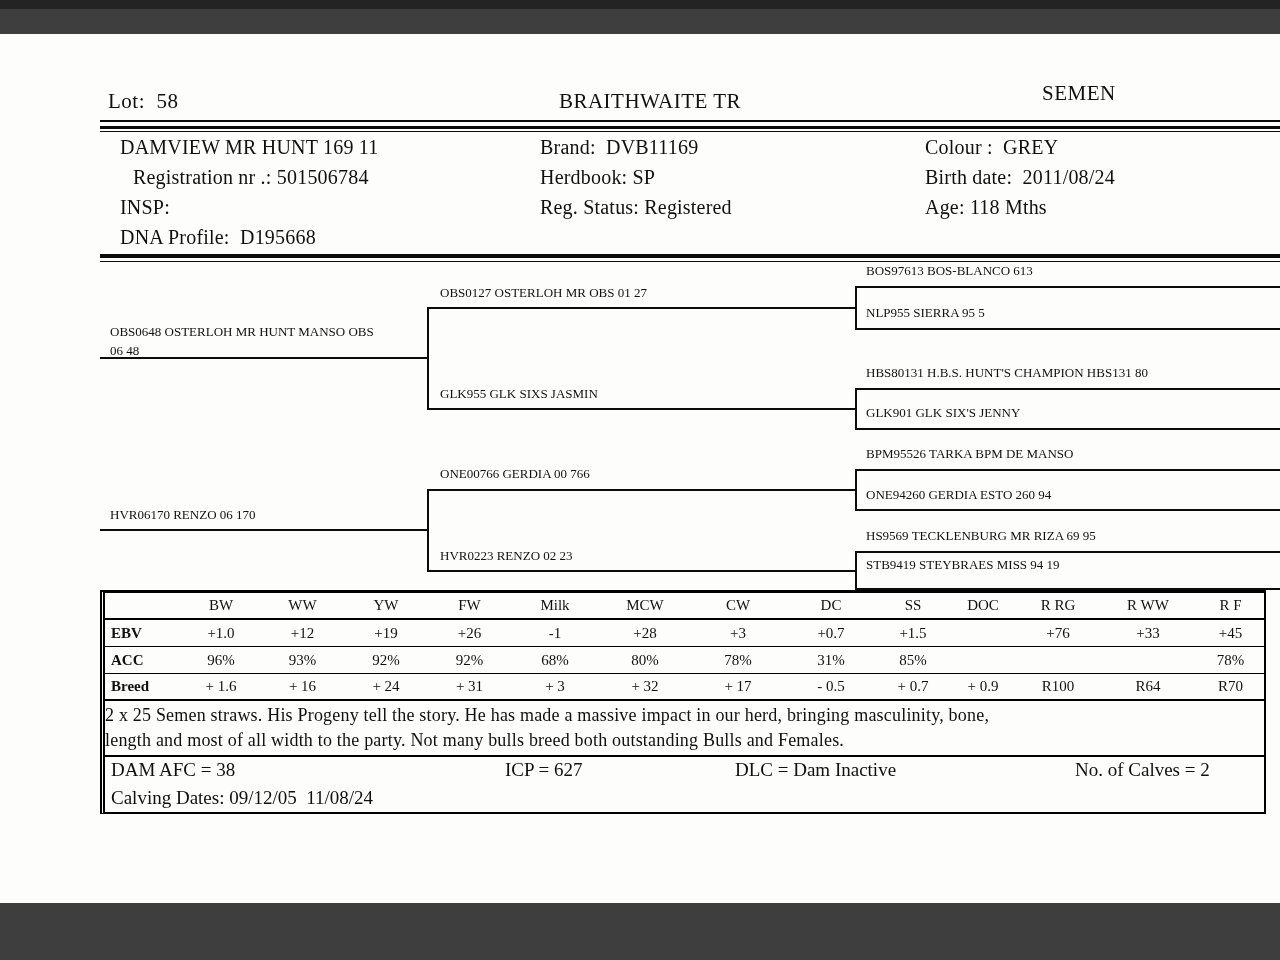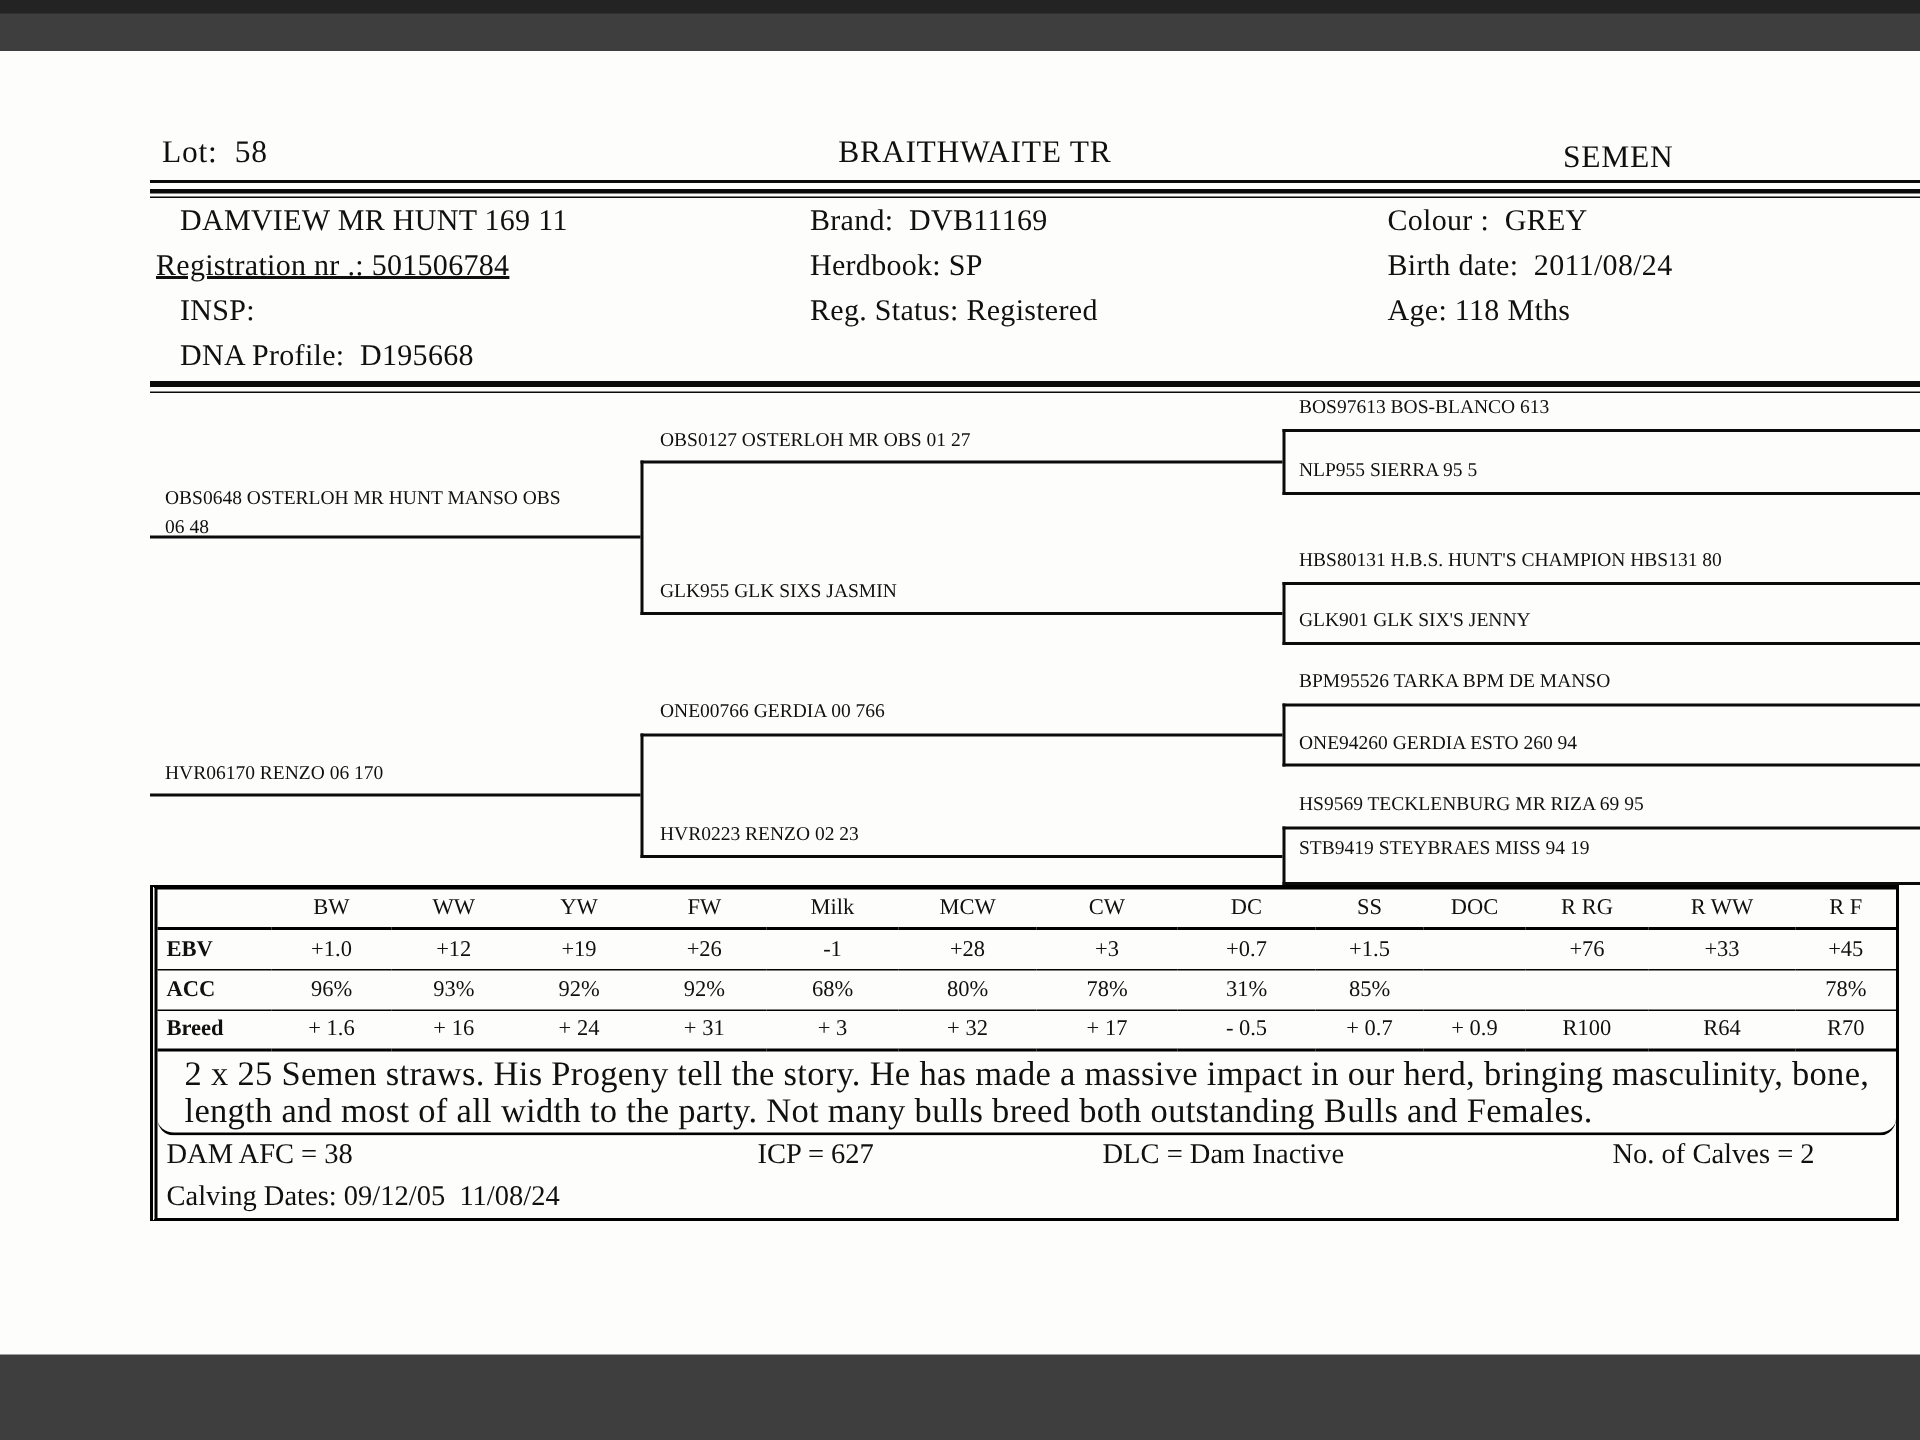--- a/index.html
+++ b/index.html
@@ -26,48 +26,48 @@
              border:2px solid #000;border-top:3px solid #000;border-left:5px double #000;
              box-sizing:border-box;}
   table.stats{width:100%;border-collapse:collapse;table-layout:fixed;
               font-size:15px;}
   table.stats td{text-align:center;padding:0;height:26px;overflow:hidden;white-space:pre;}
   table.stats tr.head td{border-bottom:2px solid #000;height:25px;}
   table.stats tr.r1 td,table.stats tr.r2 td{border-bottom:1px solid #000;}
   table.stats tr.r3 td{border-bottom:2px solid #000;height:25px;}
   table.stats td.lbl{text-align:left;padding-left:6px;font-weight:bold;}
 
-  .notes{font-size:23px;line-height:25px;padding:2px 8px 2px 18px;
-         border-bottom:2px solid #000;letter-spacing:.2px;border-radius:11px;}
+  .notes{font-size:18px;line-height:25px;padding:2px 8px 2px 0;
+         border-bottom:2px solid #000;letter-spacing:.2px;}
   .foot-row{position:relative;height:24px;font-size:19px;margin-top:2px;padding-left:16px;}
   .foot-row span{position:absolute;top:0;white-space:pre;}
   .calving{font-size:19px;line-height:25px;padding:2px 0 2px 6px;white-space:pre;}
 </style>
 </head>
 <body>
 
 <div class="page">
 
   <div class="bar top"></div>
   <div class="bar top-edge"></div>
   <div class="bar bottom"></div>
 
   <div class="hdr" style="left:108px;top:89px;">Lot:  58</div>
   <div class="hdr center" style="top:89px;">BRAITHWAITE TR</div>
-  <div class="hdr" style="left:1042px;top:92px;">SEMEN</div>
+  <div class="hdr" style="left:1042px;top:81px;">SEMEN</div>
 
   <div class="hline" style="left:100px;top:120px;width:1180px;"></div>
   <div class="hline" style="left:100px;top:126px;width:1180px;height:3px;"></div>
   <div class="hline" style="left:100px;top:131px;width:1180px;height:1px;"></div>
 
   <div class="info" style="left:120px;top:136px;">DAMVIEW MR HUNT 169 11</div>
   <div class="info" style="left:540px;top:136px;">Brand:  DVB11169</div>
   <div class="info" style="left:925px;top:136px;">Colour :  GREY</div>
 
-  <div class="info" style="left:104px;top:166px;text-decoration:underline;">Registration nr .: 501506784</div>
+  <div class="info" style="left:133px;top:166px;">Registration nr .: 501506784</div>
   <div class="info" style="left:540px;top:166px;">Herdbook: SP</div>
   <div class="info" style="left:925px;top:166px;">Birth date:  2011/08/24</div>
 
   <div class="info" style="left:120px;top:196px;">INSP:</div>
   <div class="info" style="left:540px;top:196px;">Reg. Status: Registered</div>
   <div class="info" style="left:925px;top:196px;">Age: 118 Mths</div>
 
   <div class="info" style="left:120px;top:226px;">DNA Profile:  D195668</div>
 
   <div class="hline" style="left:100px;top:254px;width:1180px;height:4px;"></div>

